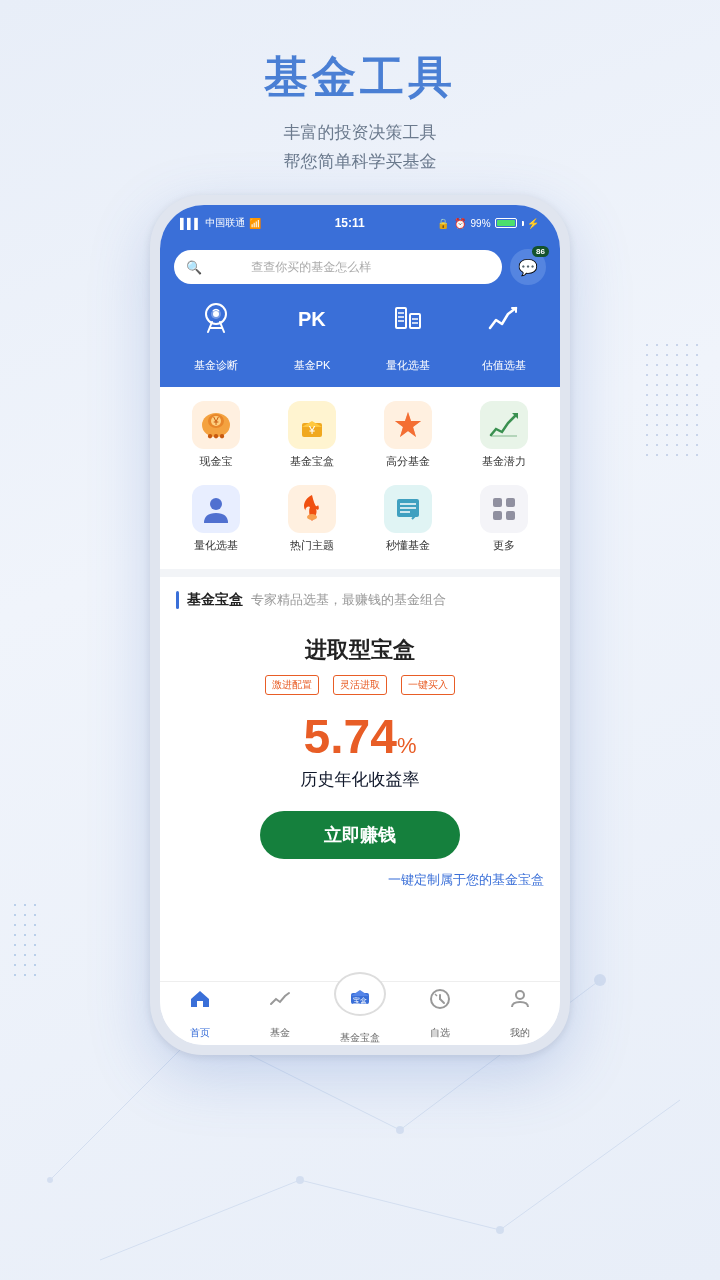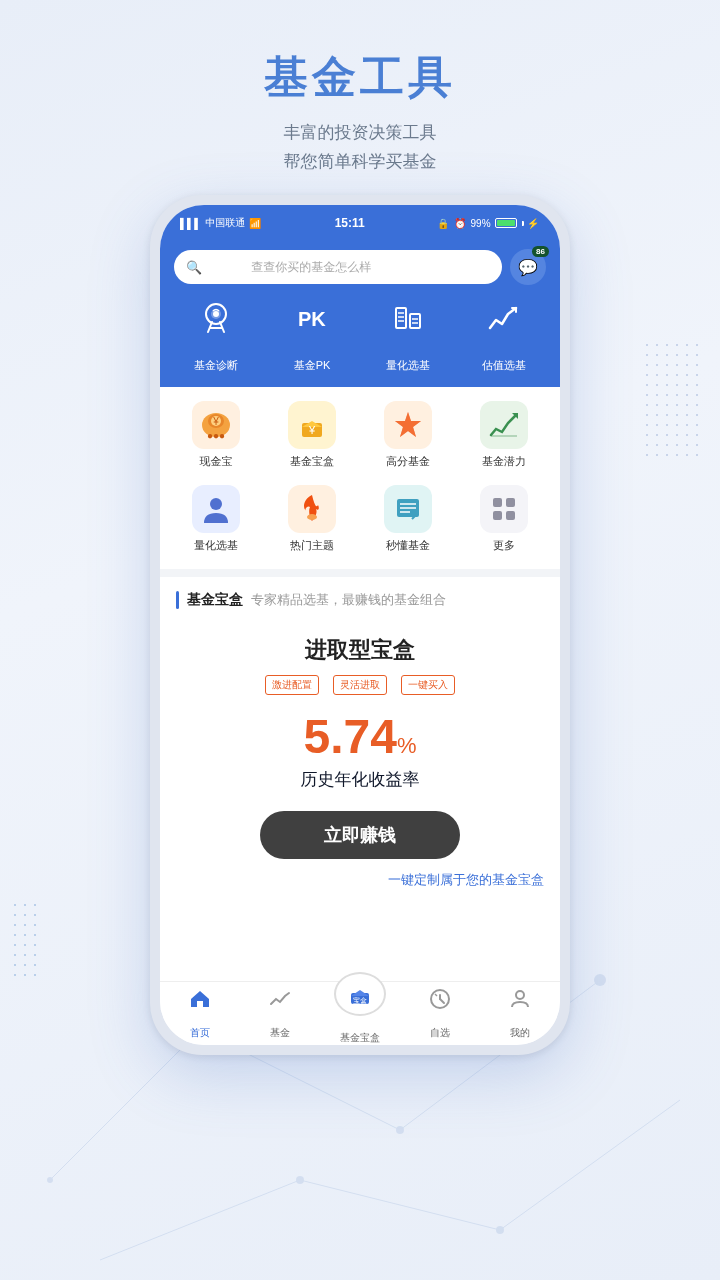--- a/index.html
+++ b/index.html
@@ -332,21 +332,21 @@
     .fund-rate-label {
       font-size: 17px;
       color: #0f172a;
       margin-top: 4px;
       margin-bottom: 20px;
     }
     .fund-cta-btn {
       display: block;
       width: 200px;
       margin: 0 auto 12px auto;
-      background: #404040;
+      background: #15803d;
       color: white;
       font-size: 18px;
       font-weight: 600;
       border-radius: 30px;
       padding: 12px 0;
       text-align: center;
       cursor: pointer;
     }
     .fund-customize {
       font-size: 13px;

